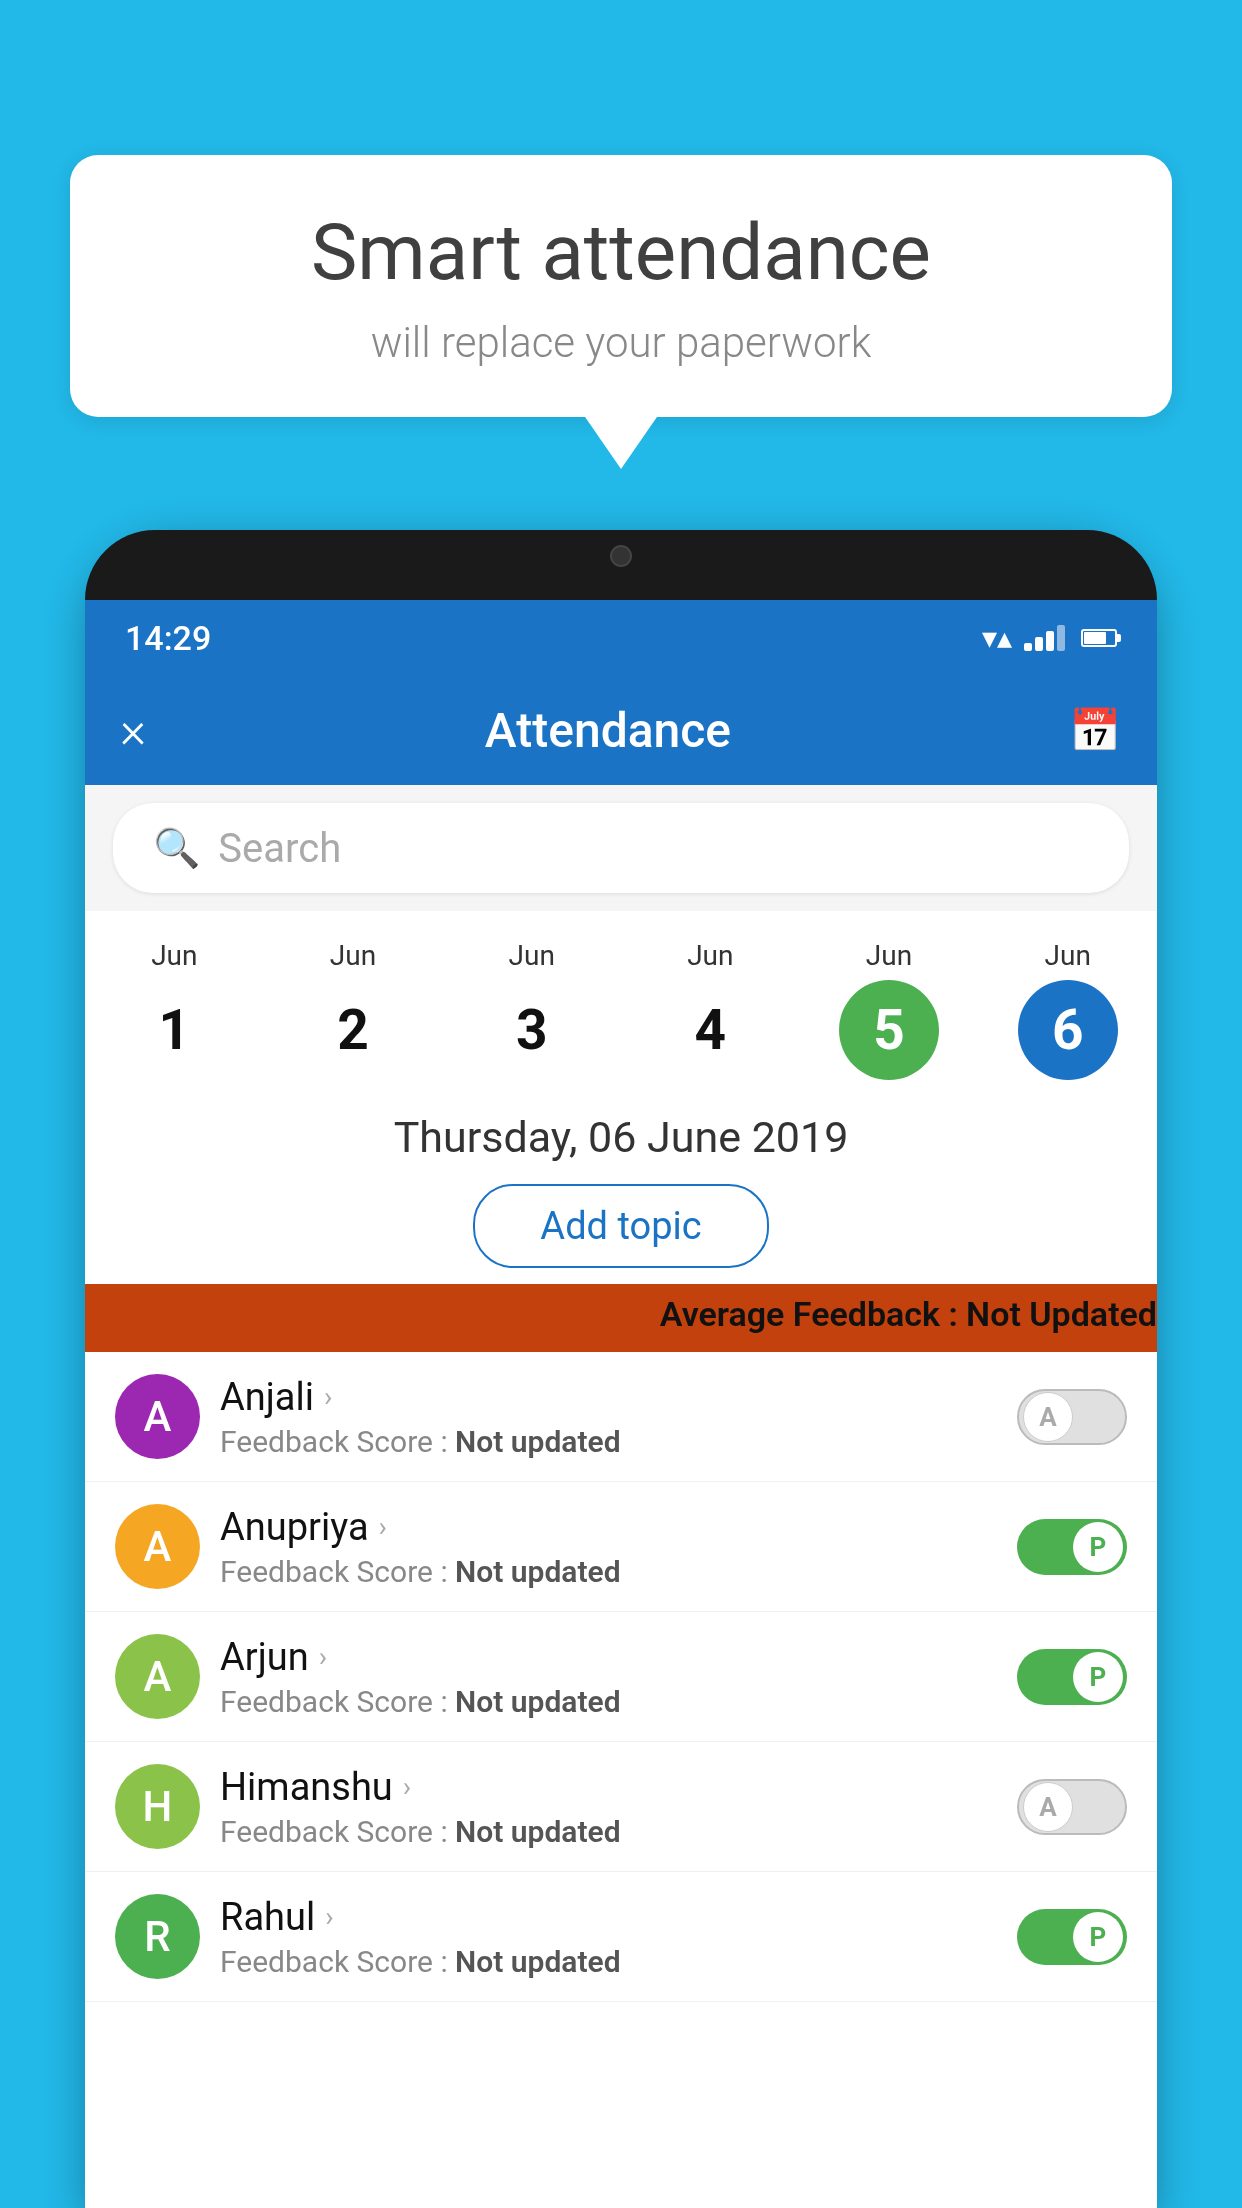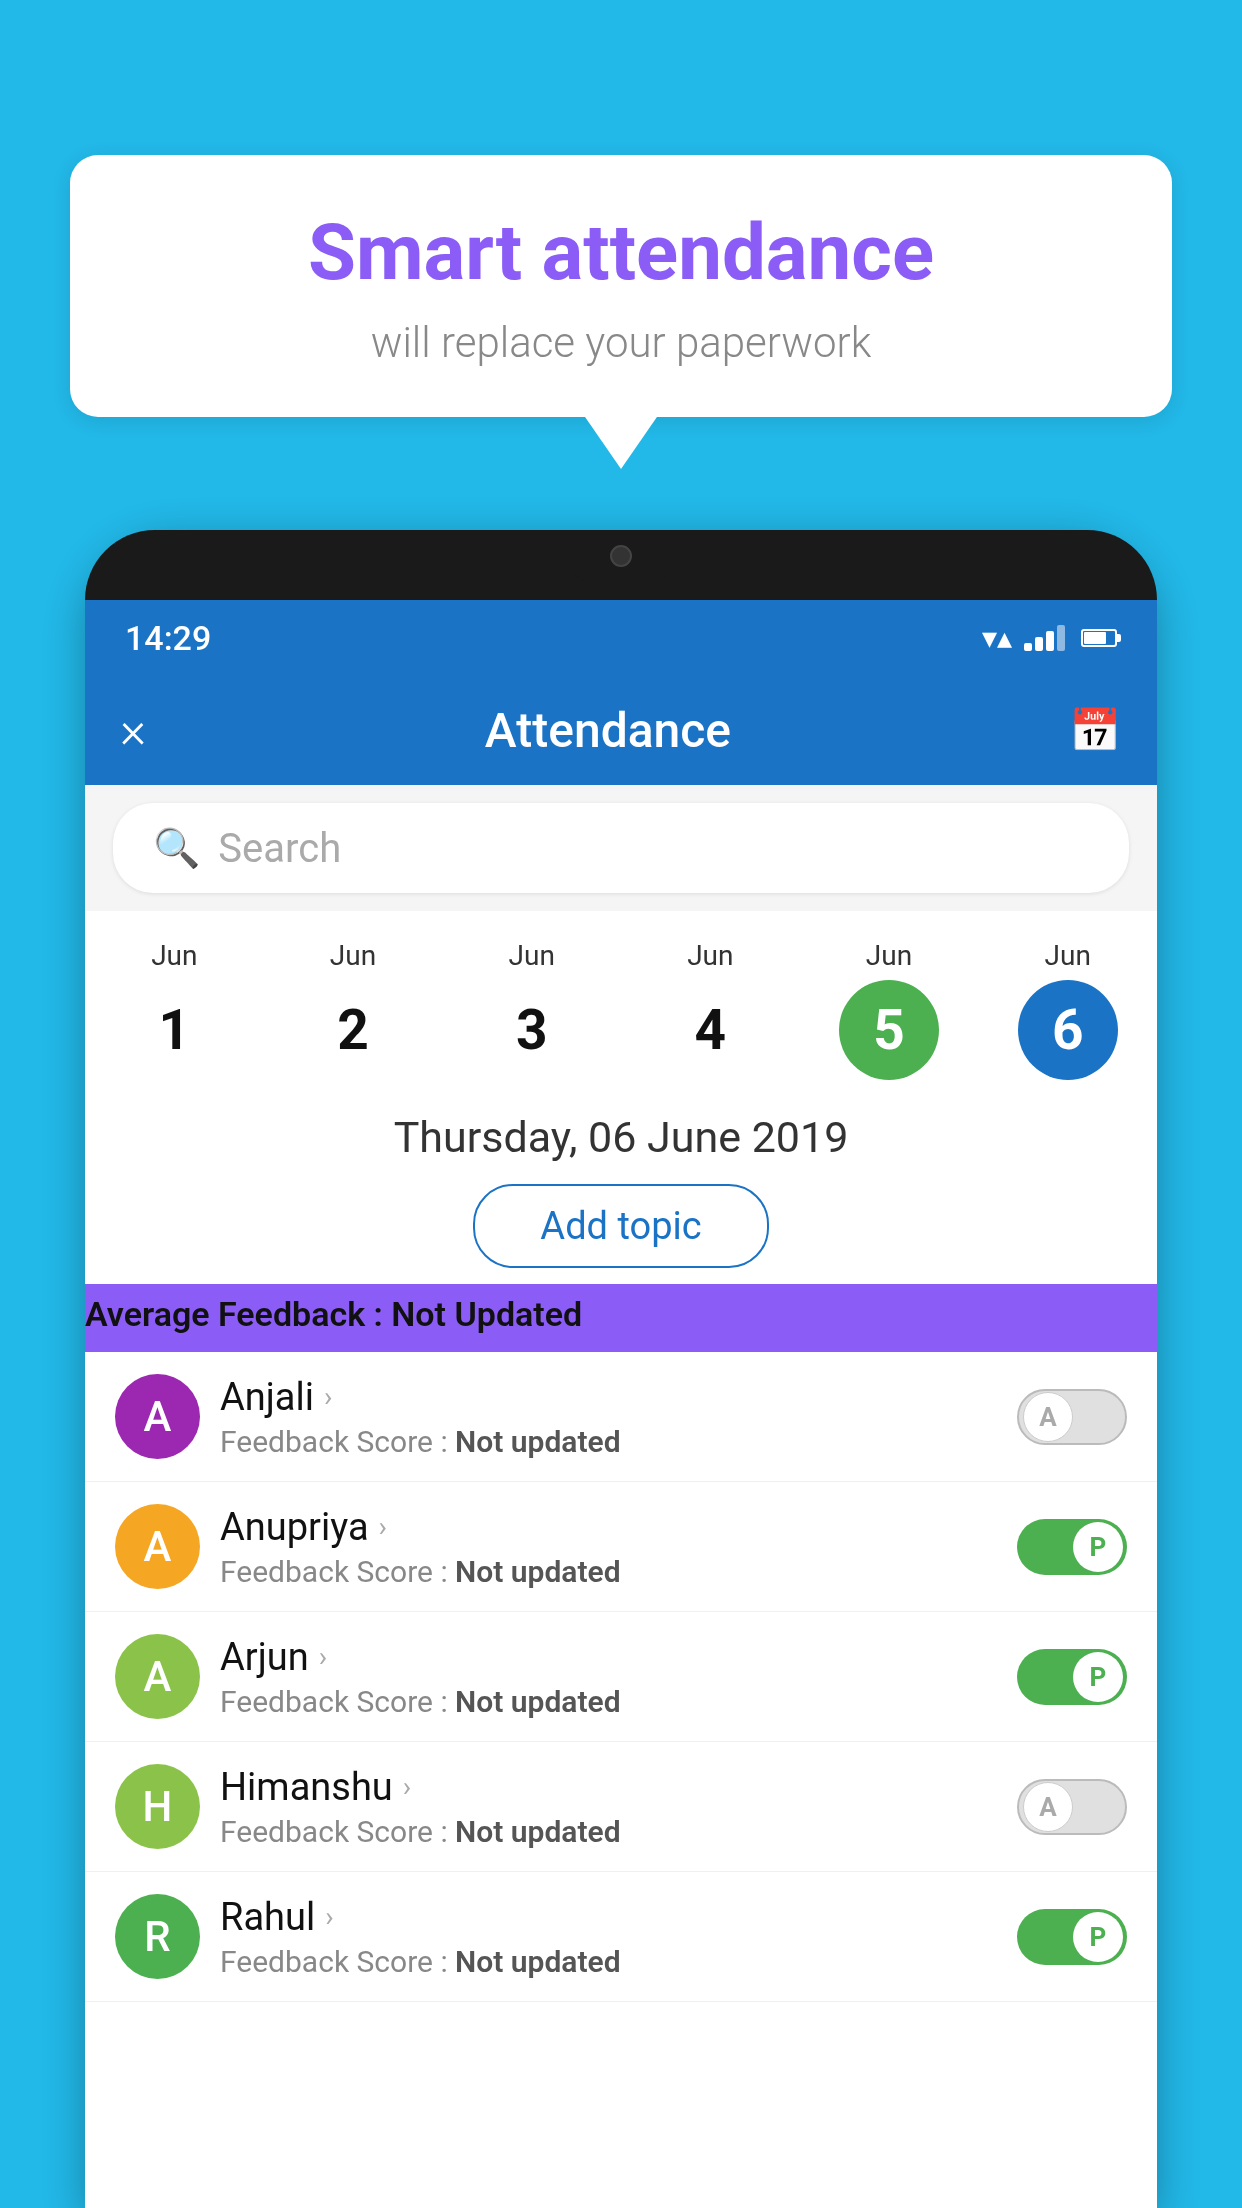--- a/index.html
+++ b/index.html
@@ -33,22 +33,22 @@
       transform: translateX(-50%);
       width: 0;
       height: 0;
       border-left: 38px solid transparent;
       border-right: 38px solid transparent;
       border-top: 55px solid white;
     }
 
     .bubble-title {
       font-size: 78px;
-      color: #8b5cf6;
-      font-weight: 700;
+      color: #404040;
+      font-weight: 400;
       line-height: 1.1;
       margin-bottom: 22px;
     }
 
     .bubble-subtitle {
       font-size: 42px;
       color: #888;
       font-weight: 300;
     }
 
@@ -287,25 +287,25 @@
       border: 2px solid #1a73c5;
       border-radius: 40px;
       padding: 18px 65px;
       color: #1a73c5;
       font-size: 38px;
       cursor: pointer;
     }
 
     
     .avg-feedback {
-      text-align: left;
+      text-align: right;
       padding: 10px 0 18px 0;
       font-size: 34px;
       color: #888;
-      background: #8b5cf6;
+      background: #c2410c;
     }
 
     .avg-feedback span {
       color: #111;
       font-weight: 600;
     }
 
     
     .student-list {
       background: white;

